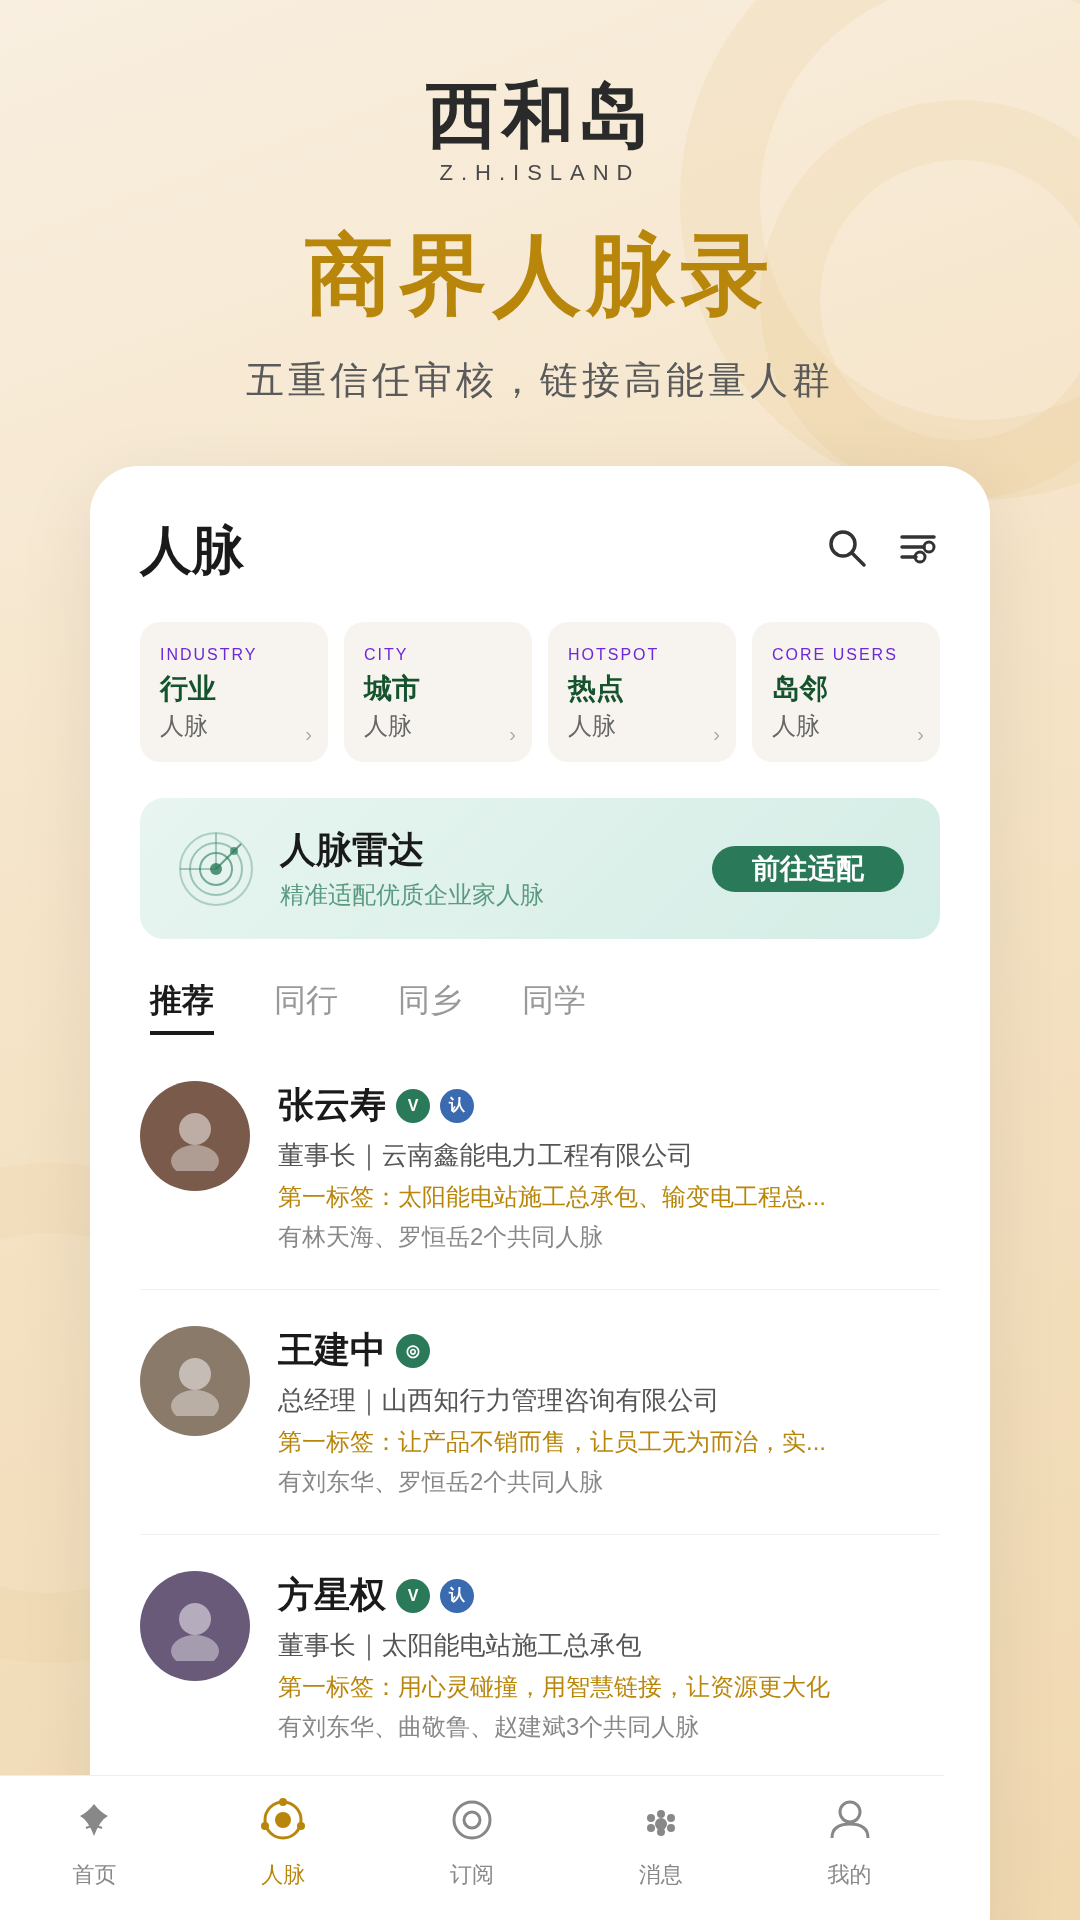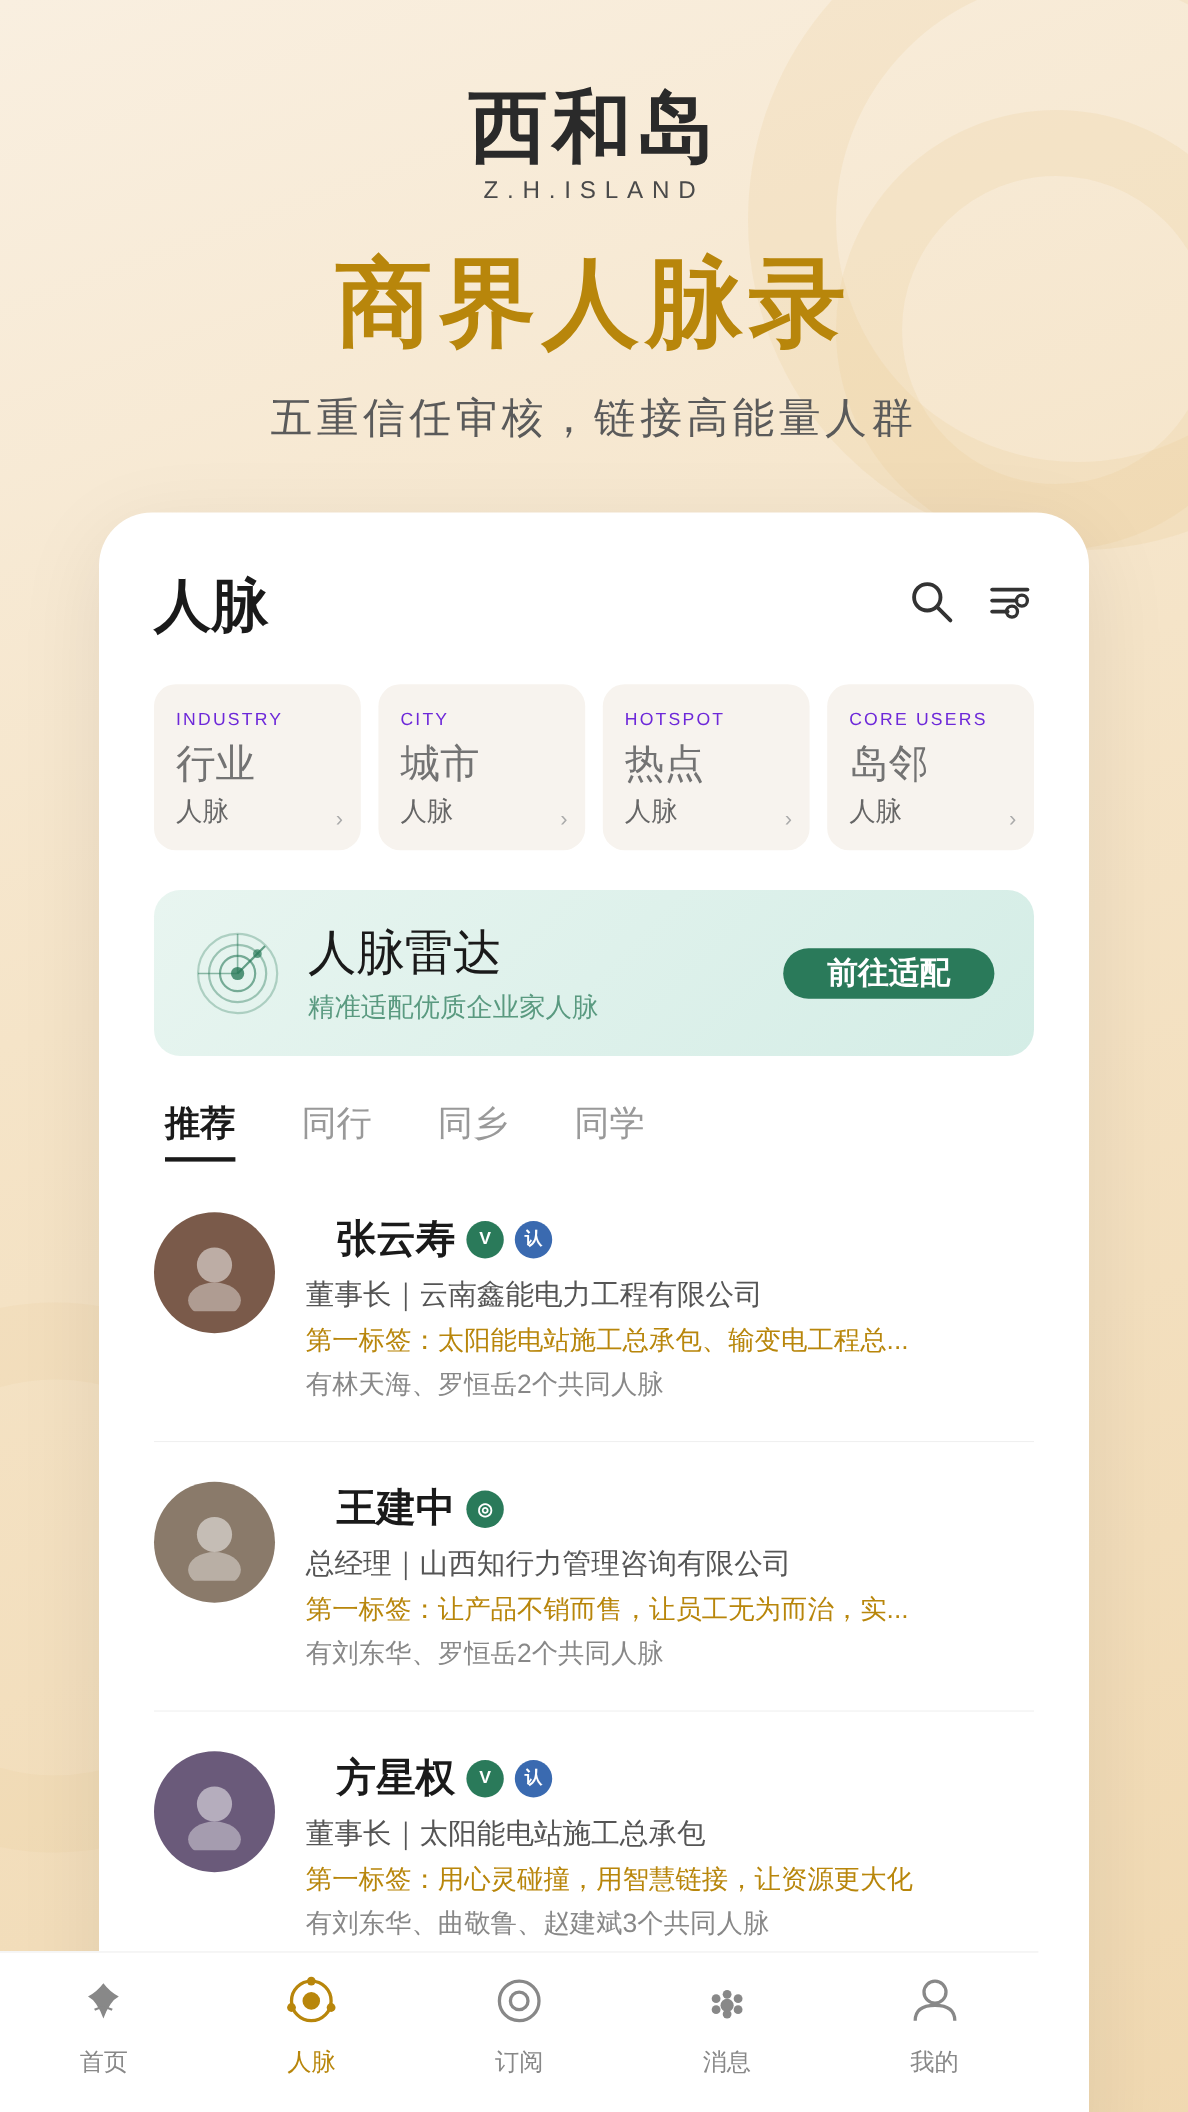--- a/index.html
+++ b/index.html
@@ -134,23 +134,23 @@
       cursor: pointer;
     }
     .category-label {
       font-size: 16px;
       color: #6d28d9;
       letter-spacing: 2px;
       margin-bottom: 6px;
       font-weight: 400;
     }
     .category-name-main {
-      font-size: 36px;
-      font-weight: 400;
-      color: #737373;
+      font-size: 28px;
+      font-weight: 700;
+      color: #14532d;
       display: block;
     }
     .category-name-sub {
       font-size: 24px;
       color: #666;
       display: block;
       margin-top: 2px;
     }
     .category-arrow {
       position: absolute;
@@ -176,22 +176,22 @@
       gap: 24px;
     }
     .radar-icon {
       width: 80px;
       height: 80px;
       position: relative;
       flex-shrink: 0;
     }
     .radar-info {}
     .radar-title {
-      font-size: 44px;
-      font-weight: 400;
+      font-size: 36px;
+      font-weight: 700;
       color: #1a1a1a;
     }
     .radar-desc {
       font-size: 24px;
       color: #5a9a80;
       margin-top: 4px;
     }
     .radar-btn {
       background: #2a7a5a;
       color: #fff;
@@ -257,21 +257,20 @@
     }
     .person-info {
       flex: 1;
       min-width: 0;
     }
     .person-name-row {
       display: flex;
       align-items: center;
       gap: 10px;
       margin-bottom: 8px;
-      margin-left: 28px;
     }
     .person-name {
       font-size: 36px;
       font-weight: 700;
       color: #1a1a1a;
     }
     .badge {
       width: 34px;
       height: 34px;
       border-radius: 50%;

